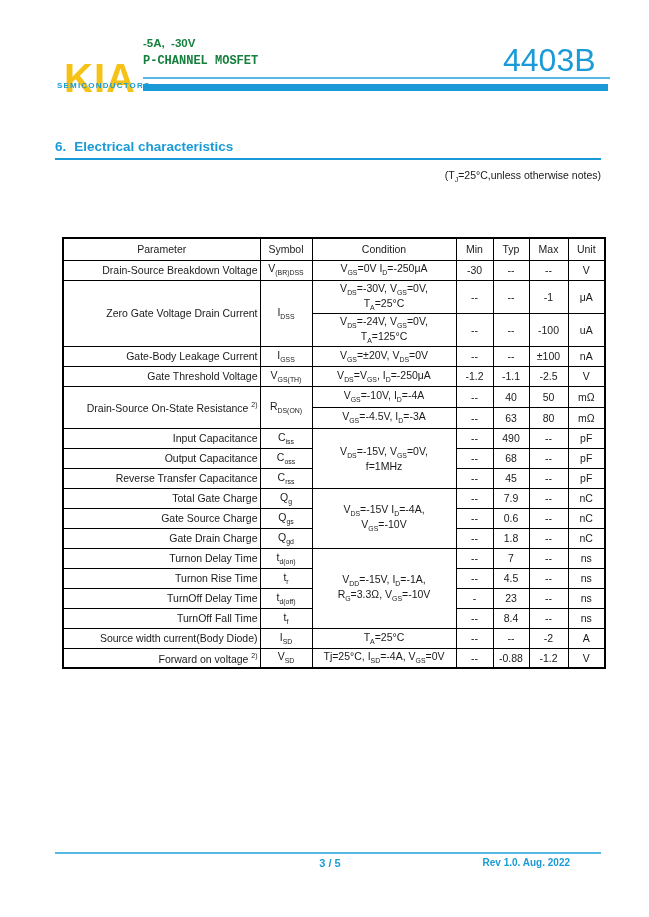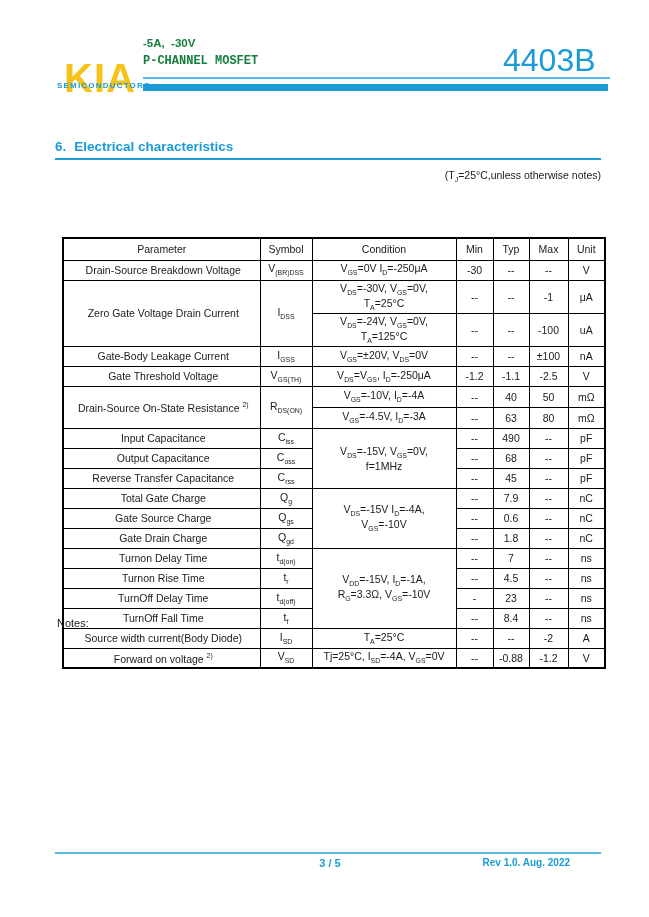--- a/index.html
+++ b/index.html
@@ -27,21 +27,21 @@
 
   
   .tbl-wrap{left:62px;top:190px;margin-top:47px;}
   table{border-collapse:collapse;table-layout:fixed;width:542px;border:2px solid #000;}
   th,td{border:1px solid #000;font-size:10.5px;font-weight:normal;text-align:center;
         vertical-align:middle;padding:1px 2px;overflow:hidden;line-height:1.15;}
   tr{height:20px;}
   tr.hdr{height:22px;}
   tr.h2{height:28px;}
   tr.h21{height:21px;}
-  td.param{text-align:center;padding-left:5px;}
+  td.param{text-align:right;padding-left:5px;}
   sub{font-size:0.66em;}
   sup{font-size:0.66em;}
 
   
   .notes{left:57px;top:617px;font-size:11px;color:#1a1a1a;line-height:13.5px;}
 
   
   .footer-line{left:55px;top:852px;width:546px;height:2px;background:#55b9e4;}
   .footer-page{left:0;top:857px;width:660px;text-align:center;font-size:11px;font-weight:bold;color:#1a9bd7;}
   .footer-rev{left:0;top:857px;width:570px;text-align:right;font-size:10px;font-weight:bold;color:#1a9bd7;}
@@ -255,20 +255,19 @@
         <td>--</td>
         <td>-0.88</td>
         <td>-1.2</td>
         <td>V</td>
       </tr>
     </tbody>
       </table>
   </div>
 
   <div class="abs notes">
-    <div>Notes:</div>
   </div>
 
   <div class="abs footer-line"></div>
   <div class="abs footer-page">3 / 5</div>
   <div class="abs footer-rev">Rev 1.0. Aug. 2022</div>
 
 </div>
 
 </body></html>

